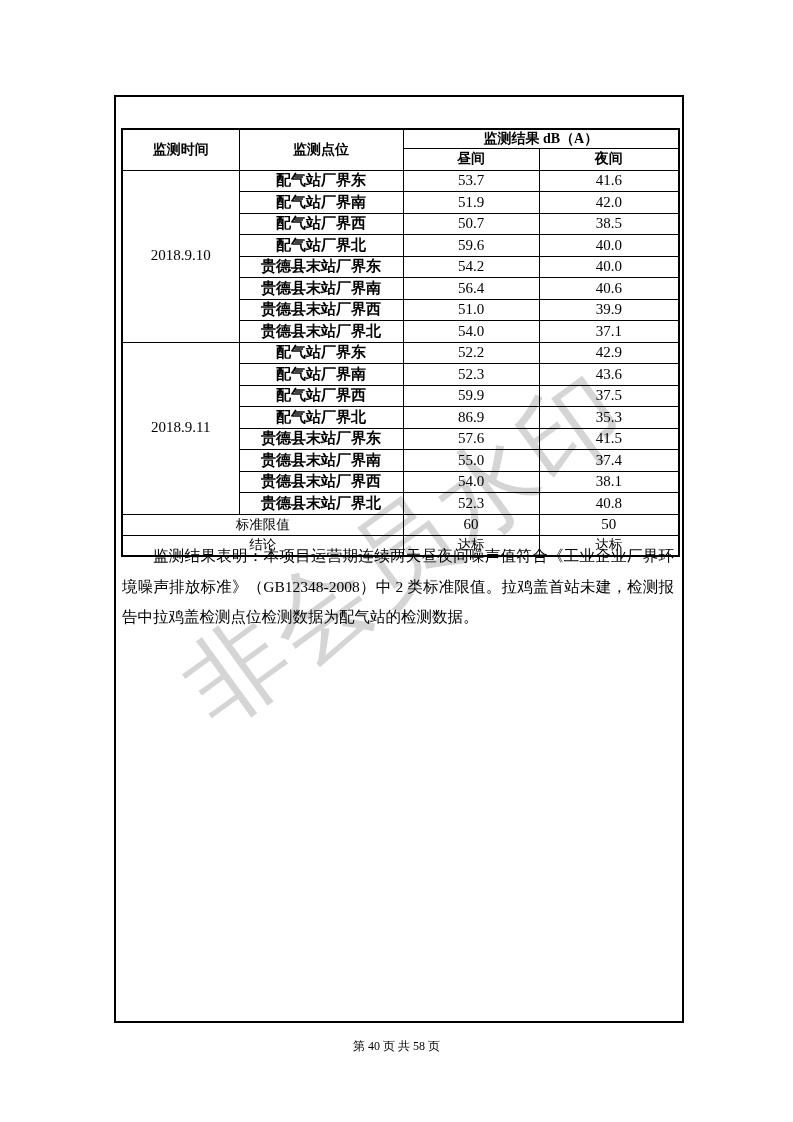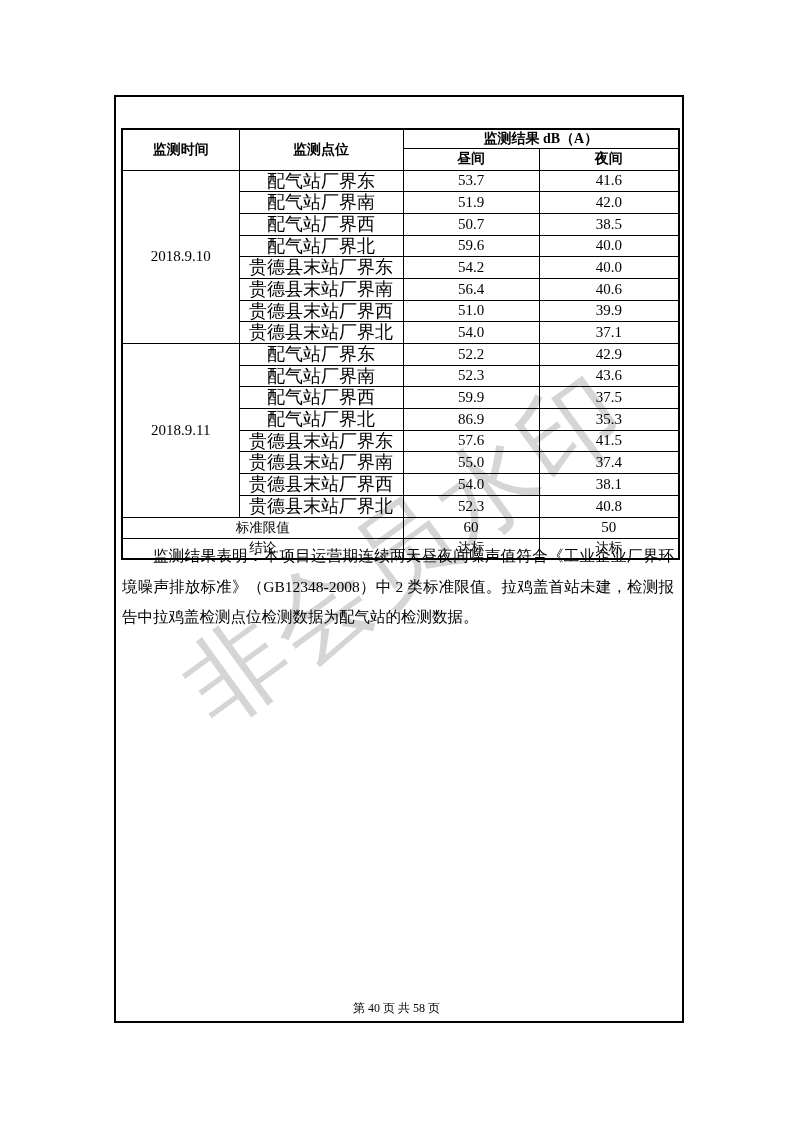--- a/index.html
+++ b/index.html
@@ -34,31 +34,31 @@
   }
   table.monitor td {
     border: 1px solid #000; text-align: center; vertical-align: middle;
     padding: 0; overflow: hidden; line-height: 1.15;
   }
   tr.h1 { height: 19px; padding-left: 17px; }
   tr.h2 { height: 22px; }
   tr.dr { height: 21.5px; }
   tr.lr { height: 21px; padding-left: 29px; }
   td.hdr { font-weight: bold; font-size: 14px; }
-  td.pt  { font-size: 18px; }
+  td.pt  { font-size: 15px; font-weight: bold; }
   td.num { font-size: 15px; }
   td.date { font-size: 15px; }
   td.lbl { font-size: 13.5px; }
   .summary {
     position: absolute; top: 444px; left: 6px; width: 552px;
     font-size: 15.5px; line-height: 30.5px;
     text-align: justify; text-indent: 31px;
   }
   .footer {
-    position: absolute; top: 1000px; left: 0; width: 100%;
+    position: absolute; top: 1038px; left: 0; width: 100%;
     text-align: center; font-size: 12px; z-index: 1;
   }
 </style>
 </head>
 <body>
 
 <div class="watermark">非会员水印</div>
 
 <div class="page">
 

